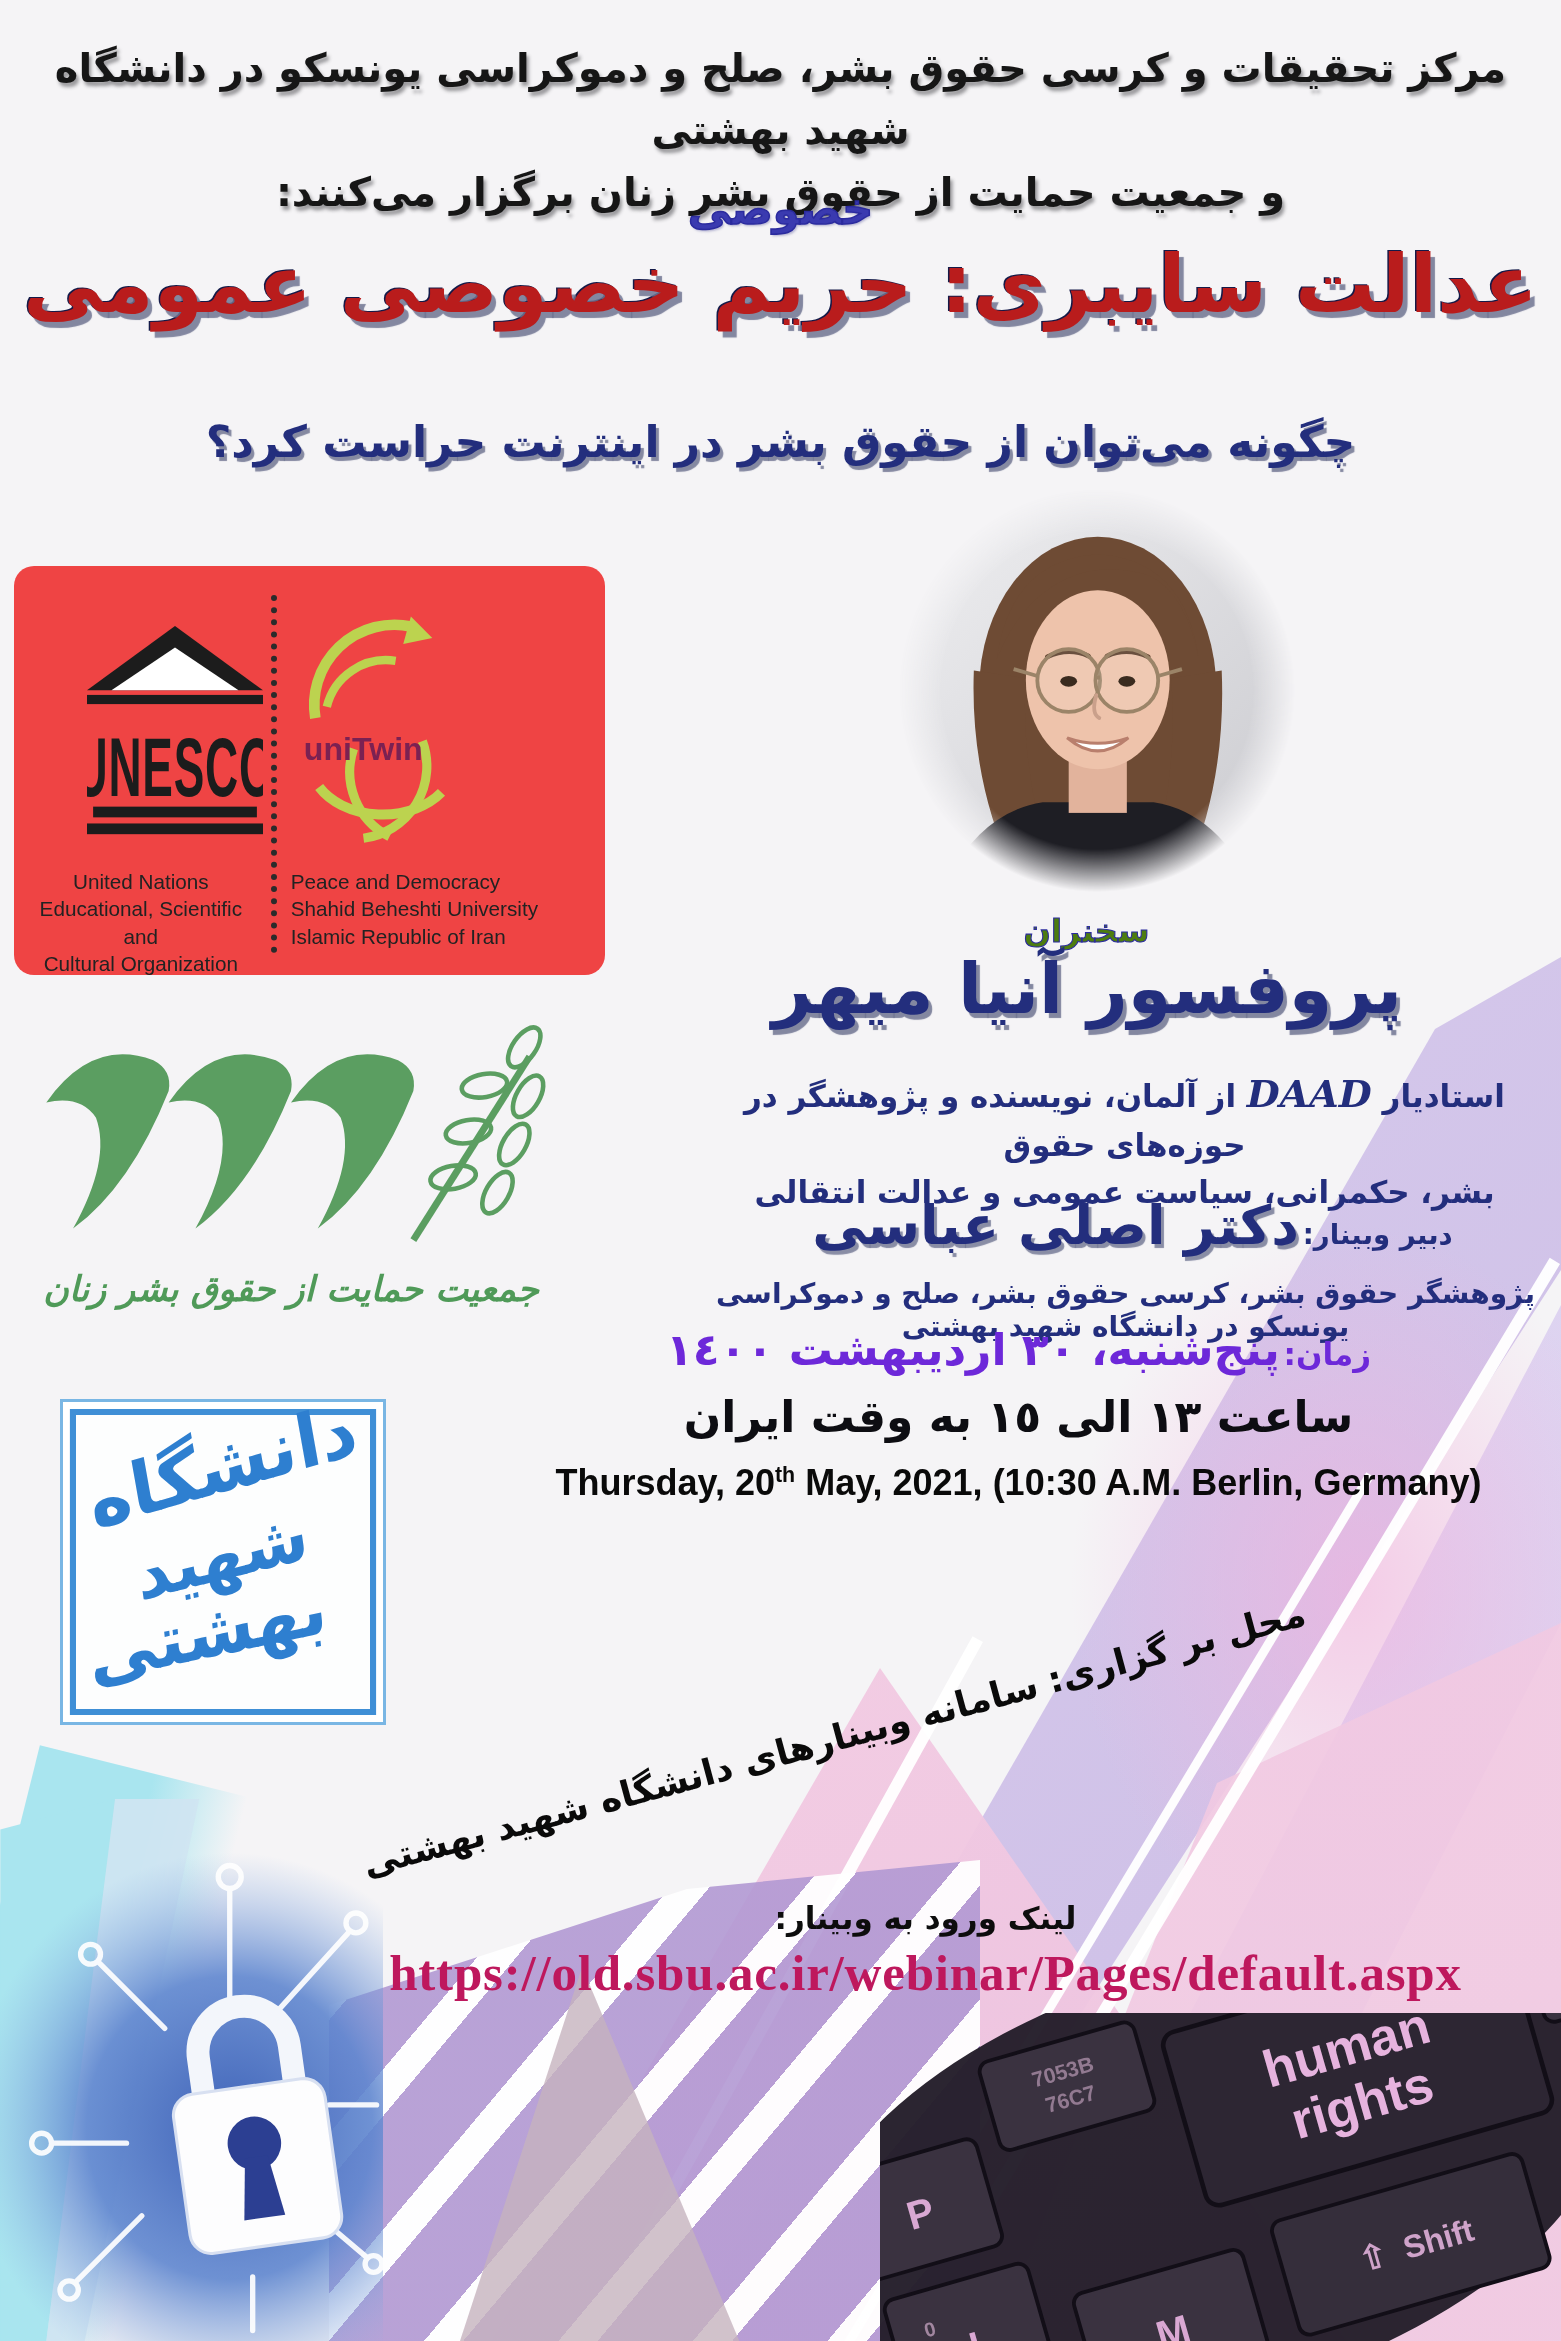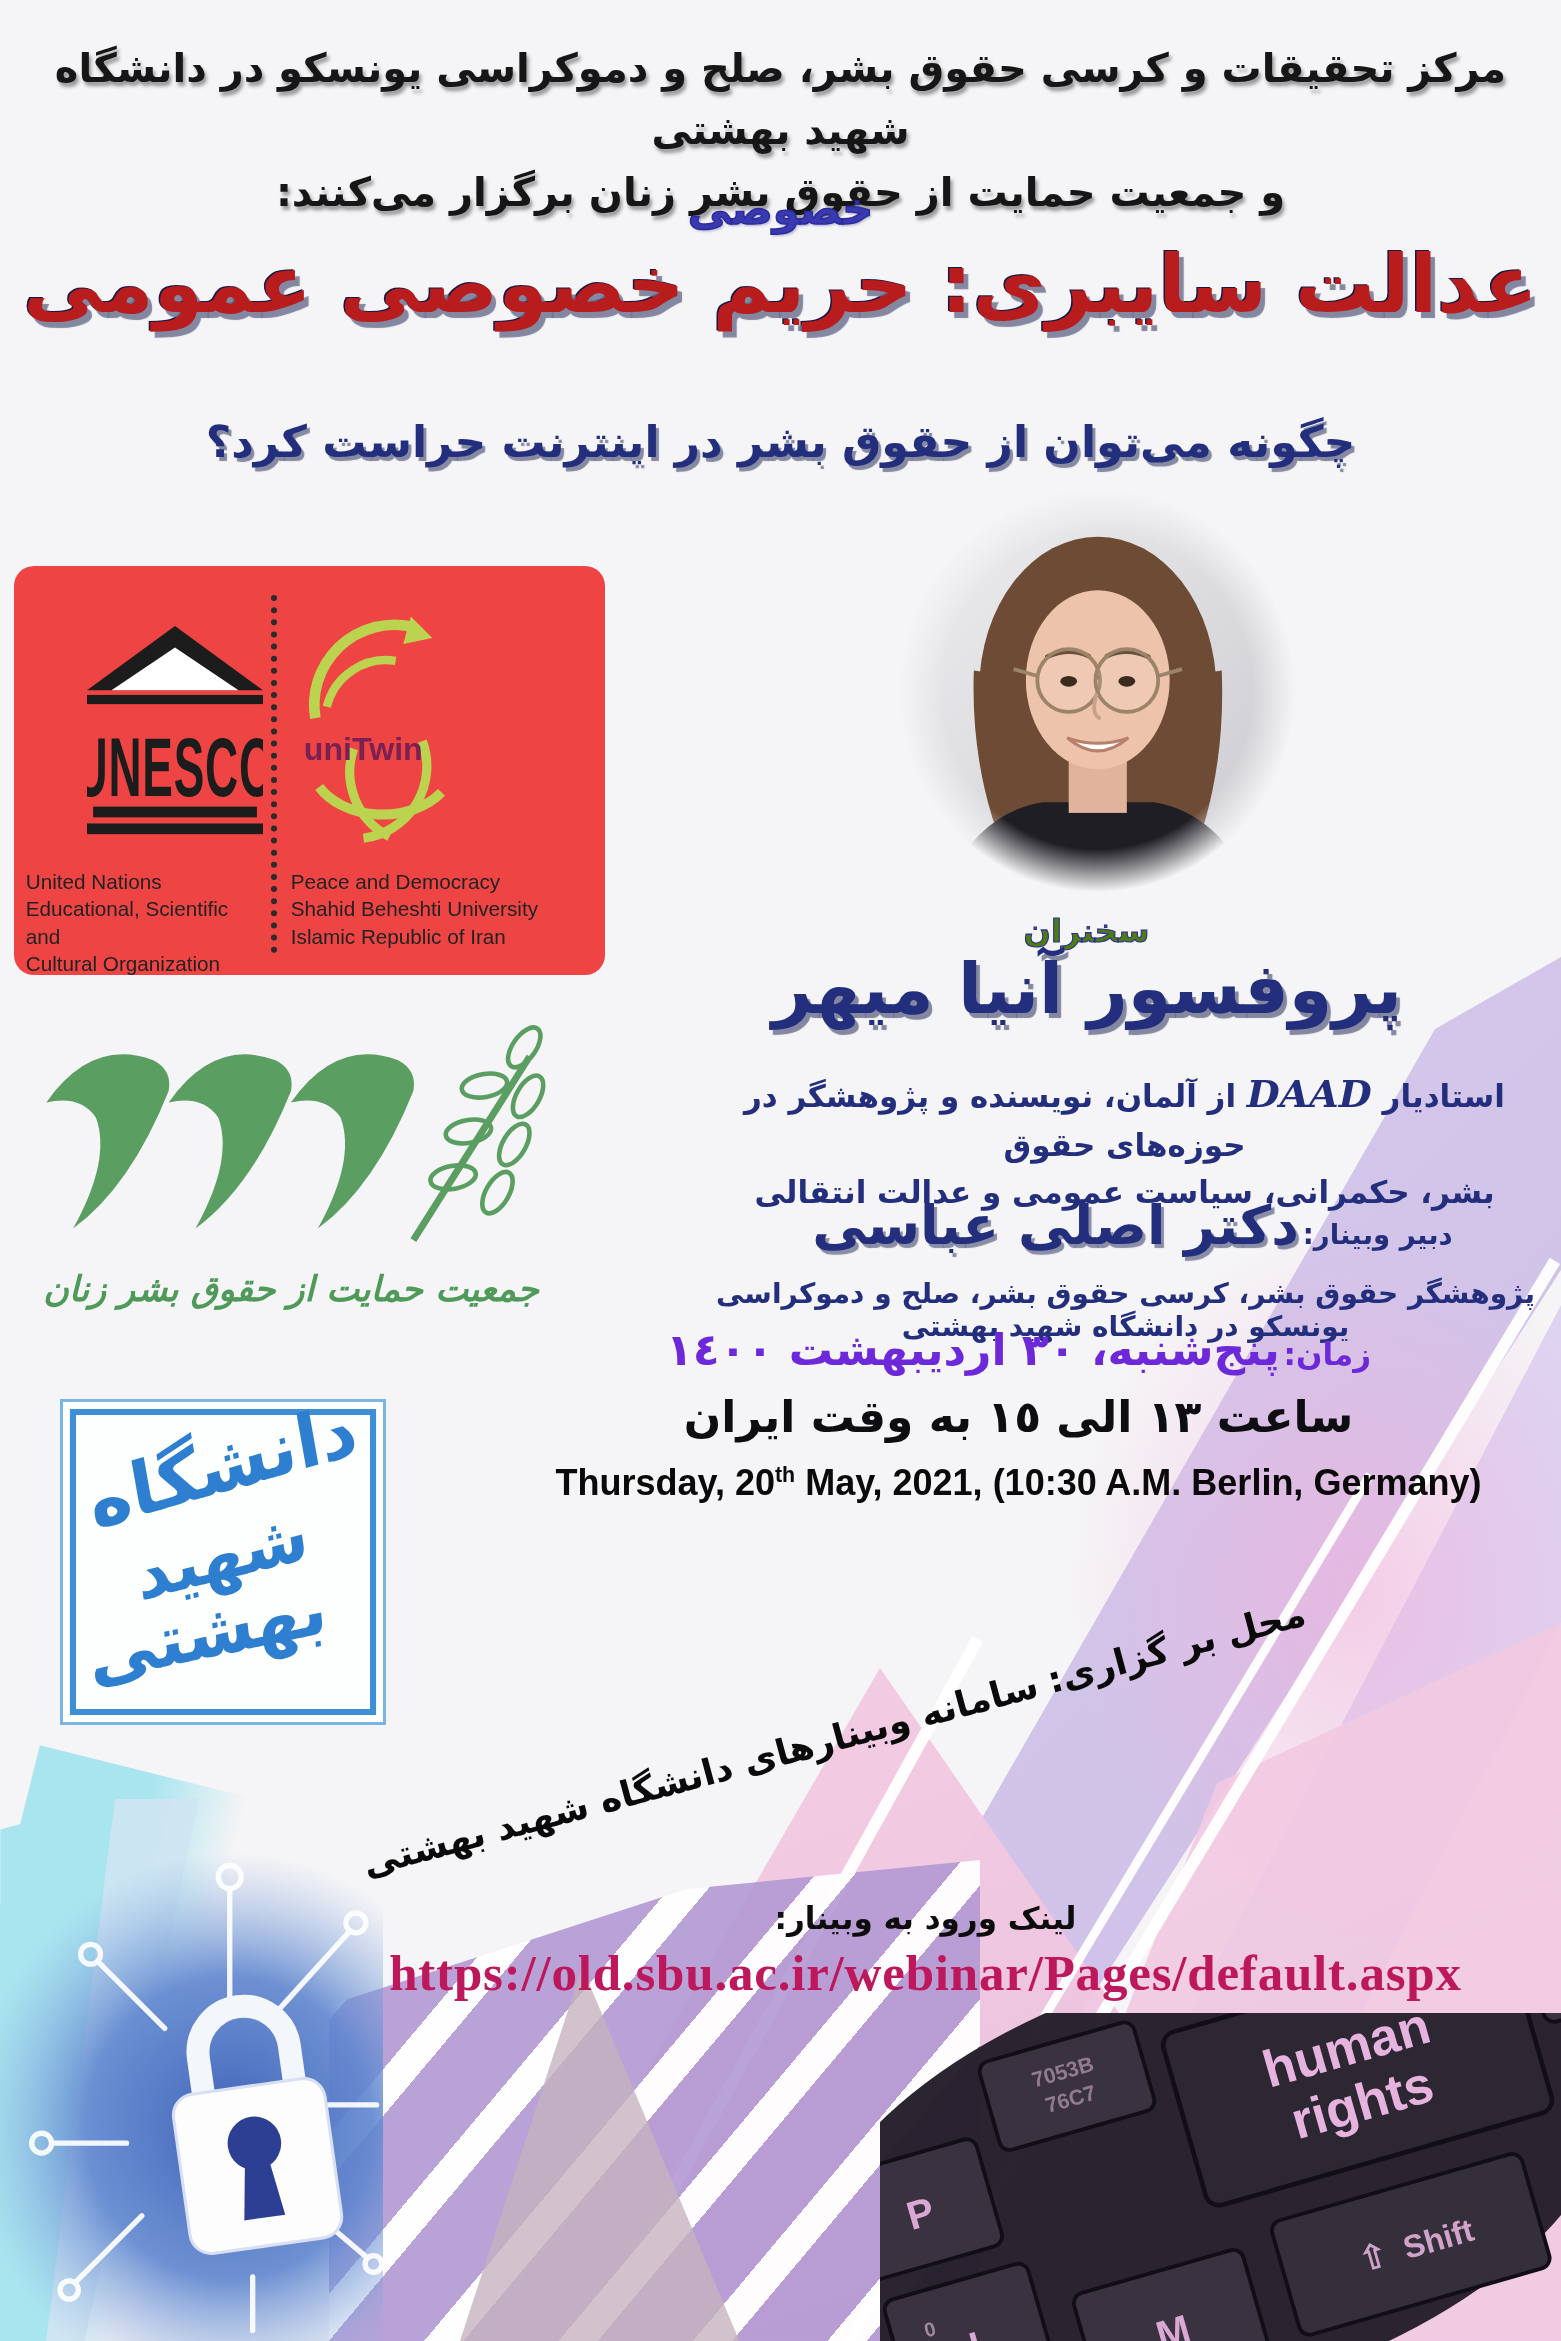--- a/index.html
+++ b/index.html
@@ -41,21 +41,21 @@
   .webinar-label{top:184px;left:0;width:1561px;font-size:43px;font-weight:bold;color:#3a3ab0;
     -webkit-text-stroke:1.5px #2b2b9e;text-shadow:1.5px 2.3px 2.3px rgba(60,60,140,.35);z-index:5;}
   .main-title{top:238px;left:0;width:1561px;font-size:80px;font-weight:800;color:#b91c1c;
     text-shadow:4.6px 6.1px 0.8px rgba(110,115,145,.85), -1.5px -1.5px 0 #141a48;z-index:5;}
   .subtitle{top:416px;left:0;width:1561px;font-size:44px;font-weight:800;color:#232e7d;
     text-shadow:3.1px 3.8px 0.8px rgba(105,110,140,.8);z-index:5;}
   
   .unesco-card{left:13.8px;top:566px;width:591px;height:409px;background:#ef4444;border-radius:20px;z-index:3;}
   .unesco-card .dots{position:absolute;left:257px;top:29px;height:358px;width:0;
     border-left:6.9px dotted #2b2b2b;}
-  .u-left-text{position:absolute;right:349px;top:302px;width:230px;text-align:left;
+  .u-left-text{position:absolute;right:349px;top:302px;width:230px;text-align:center;
     font-size:20.7px;line-height:1.32;color:#222;font-family:"Liberation Sans",sans-serif;}
   .u-right-text{position:absolute;left:277px;top:302px;width:306px;text-align:left;
     font-size:20.7px;line-height:1.32;color:#222;font-family:"Liberation Sans",sans-serif;}
   
   .photo{left:897px;top:487px;width:400px;height:407px;border-radius:50%;overflow:hidden;z-index:3;
     -webkit-mask-image:radial-gradient(ellipse 50% 50% at 50% 50%,#000 78%,transparent 99%);
     mask-image:radial-gradient(ellipse 50% 50% at 50% 50%,#000 78%,transparent 99%);}
   .speaker-label{top:912px;left:857px;width:459px;font-size:32px;font-weight:bold;color:#4d7c0f;
     -webkit-text-stroke:1.1px #2b2b9e;z-index:5;}
   .speaker-name{top:948px;left:689px;width:796px;font-size:70px;font-weight:800;color:#232e7d;

